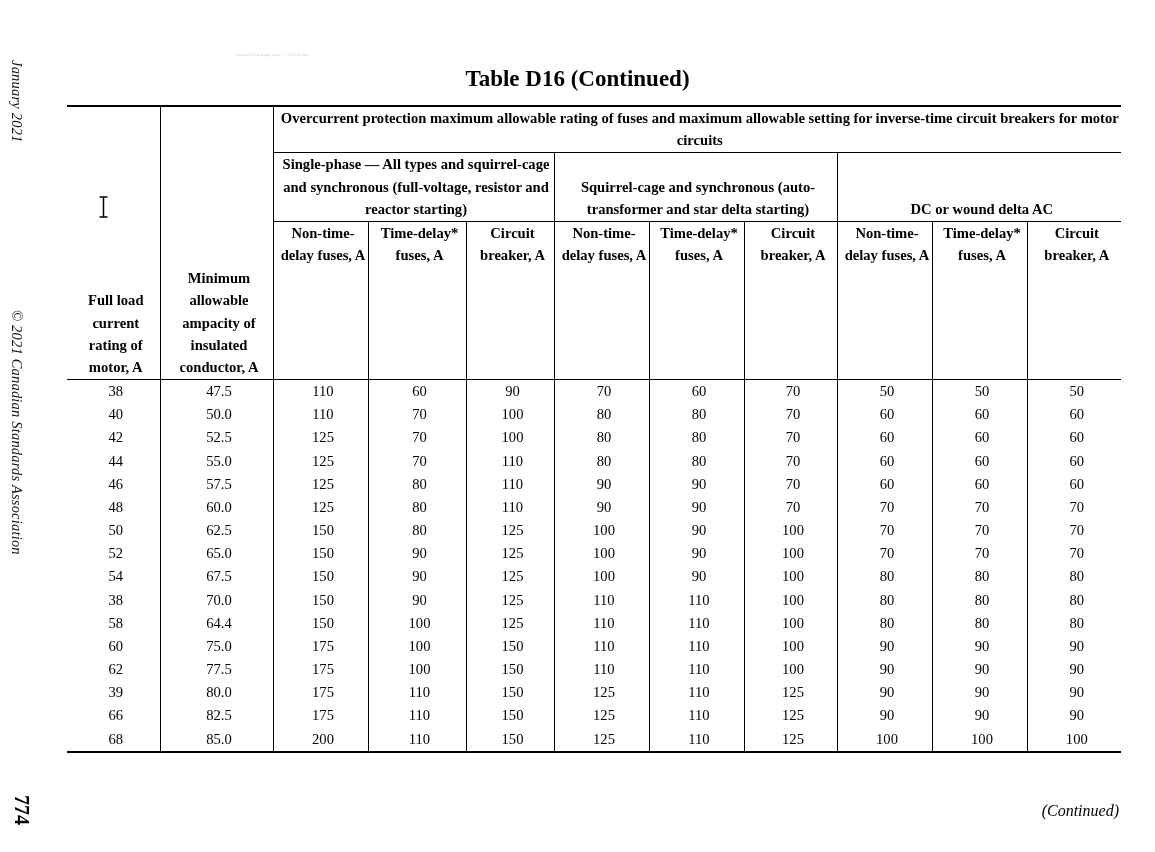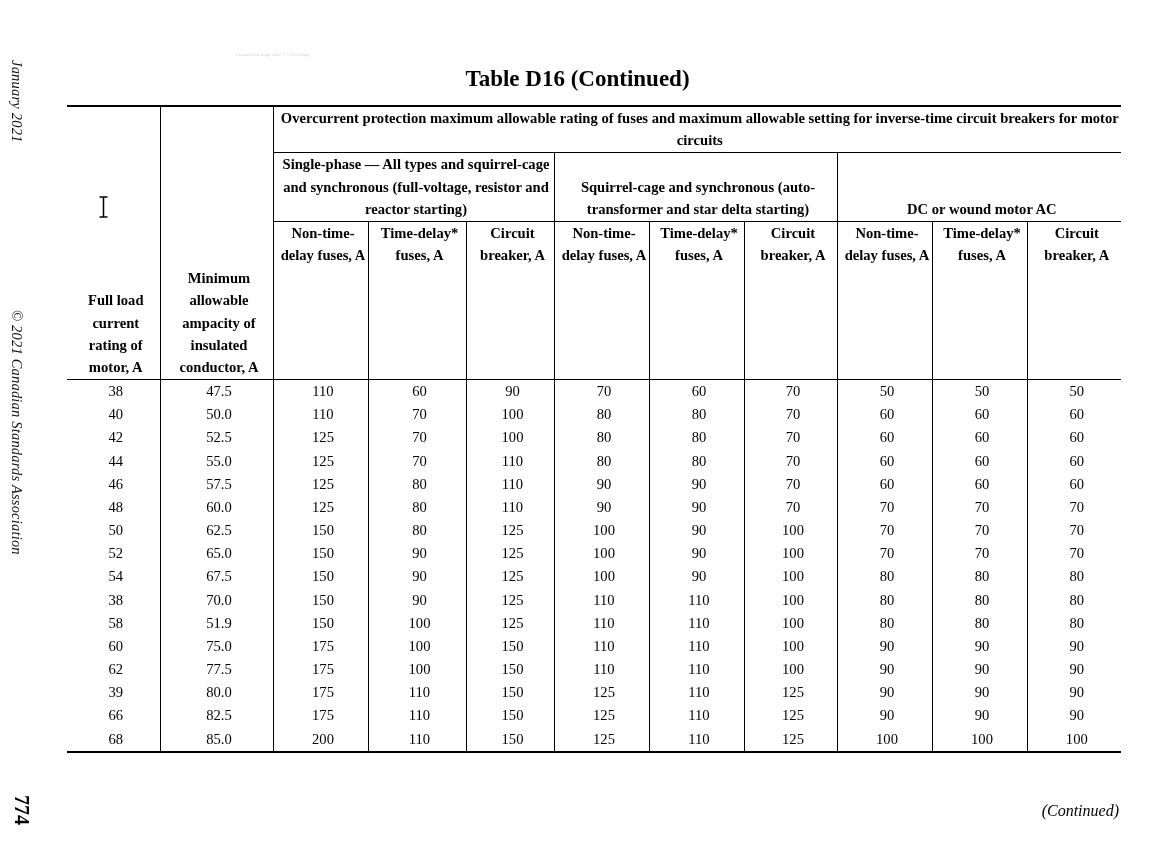--- a/index.html
+++ b/index.html
@@ -182,21 +182,21 @@
     <tbody>
         <tr>
       <td class="bt-thick" rowspan="3"></td>
       <td class="bt-thick bl" rowspan="3"></td>
       <td class="bt-thick bl bb-thin hdr grp-title" colspan="9">Overcurrent protection maximum allowable rating of fuses and maximum allowable setting for inverse-time circuit breakers for motor circuits</td>
     </tr>
 
     <tr>
       <td class="bl bb-thin hdr grp-title" colspan="3">Single-phase — All types and squirrel-cage and synchronous (full-voltage, resistor and reactor starting)</td>
       <td class="bl bb-thin hdr grp-title" colspan="3">Squirrel-cage and synchronous (auto-transformer and star delta starting)</td>
-      <td class="bl bb-thin hdr hdr-bottom" colspan="3">DC or wound motor AC</td>
+      <td class="bl bb-thin hdr hdr-bottom" colspan="3">DC or wound delta AC</td>
     </tr>
 
     <tr>
       <td class="bl hdr hdr-bottom">Non-time-delay fuses, A</td>
       <td class="bl hdr hdr-bottom">Time-delay* fuses, A</td>
       <td class="bl hdr hdr-bottom">Circuit breaker, A</td>
       <td class="bl hdr hdr-bottom">Non-time-delay fuses, A</td>
       <td class="bl hdr hdr-bottom">Time-delay* fuses, A</td>
       <td class="bl hdr hdr-bottom">Circuit breaker, A</td>
       <td class="bl hdr hdr-bottom">Non-time-delay fuses, A</td>
@@ -345,21 +345,21 @@
           <td class="data-cell bl">125</td>
           <td class="data-cell bl">110</td>
           <td class="data-cell bl">110</td>
           <td class="data-cell bl">100</td>
           <td class="data-cell bl">80</td>
           <td class="data-cell bl">80</td>
           <td class="data-cell bl">80</td>
         </tr>
         <tr>
           <td class="data-cell">58</td>
-          <td class="data-cell bl">51.9</td>
+          <td class="data-cell bl">64.4</td>
           <td class="data-cell bl">150</td>
           <td class="data-cell bl">100</td>
           <td class="data-cell bl">125</td>
           <td class="data-cell bl">110</td>
           <td class="data-cell bl">110</td>
           <td class="data-cell bl">100</td>
           <td class="data-cell bl">80</td>
           <td class="data-cell bl">80</td>
           <td class="data-cell bl">80</td>
         </tr>

